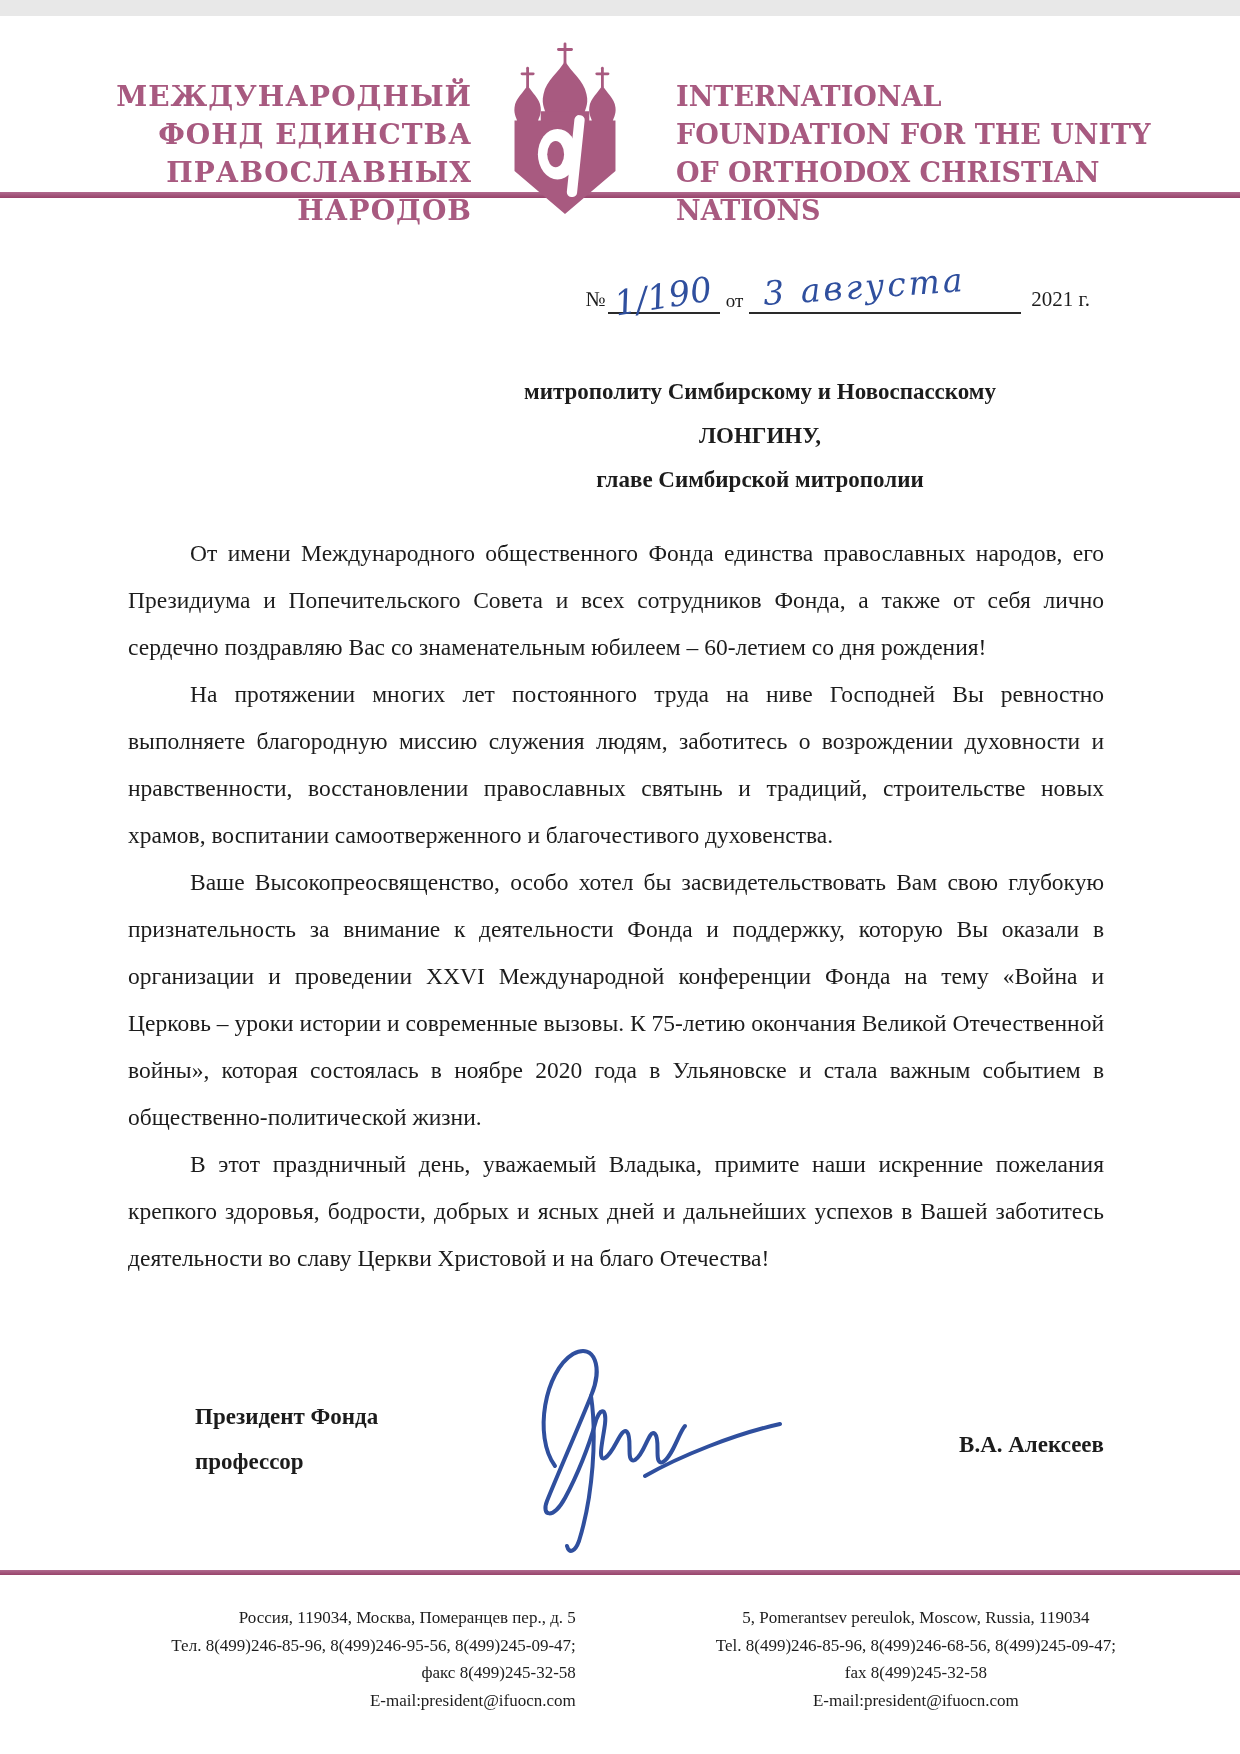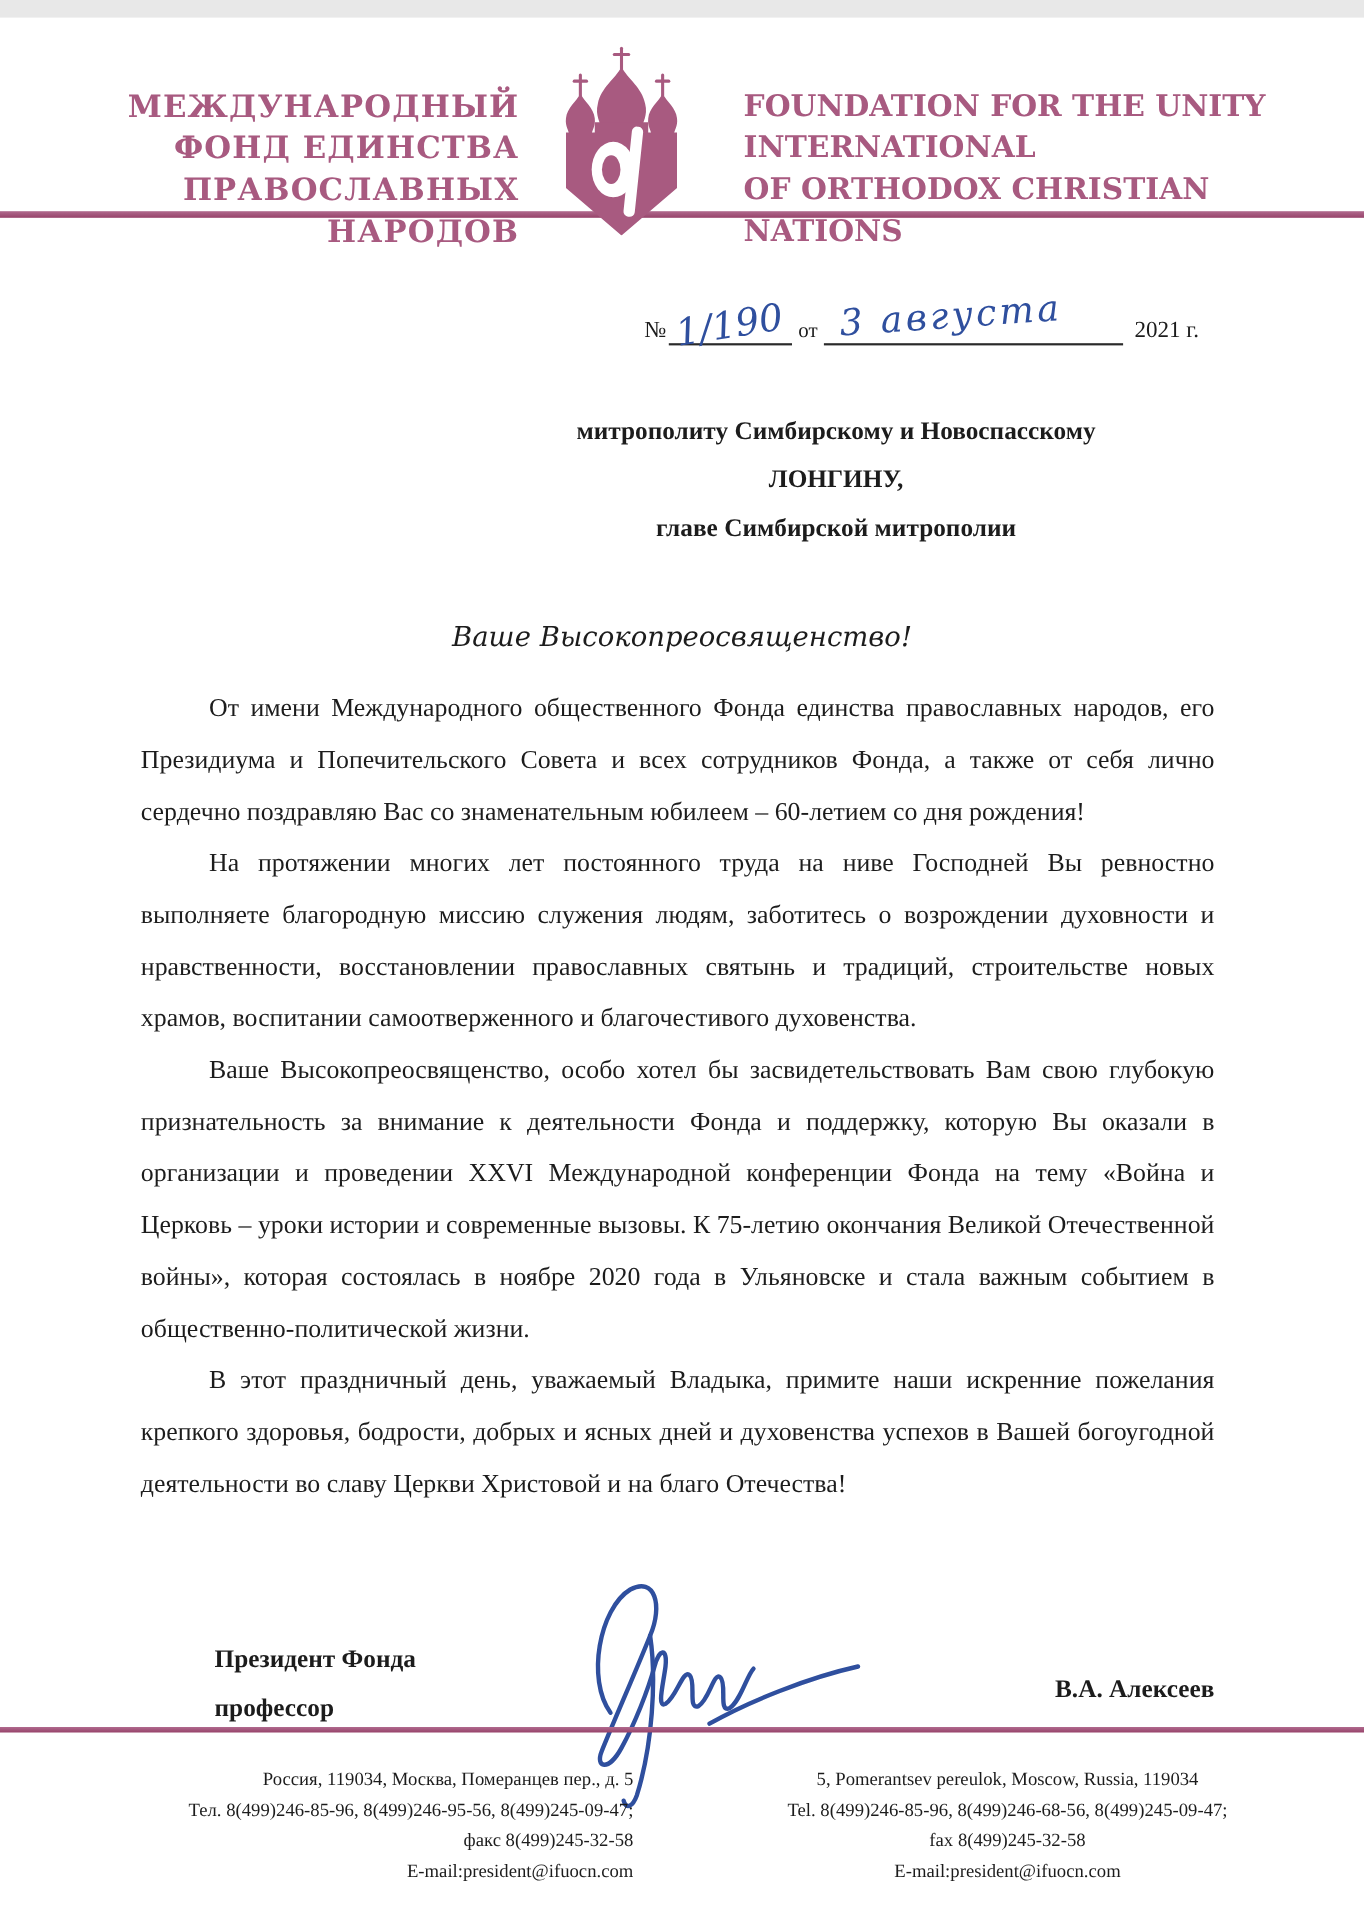--- a/index.html
+++ b/index.html
@@ -191,22 +191,22 @@
         </g>
 
         <g>
           <ellipse cx="62" cy="110" rx="21" ry="27" fill="#ffffff"></ellipse>
           <rect x="76" y="68" width="11" height="88" rx="5" fill="#ffffff" transform="rotate(6 81 112)"></rect>
           <ellipse cx="60" cy="110" rx="9" ry="14" fill="#a85a80"></ellipse>
         </g>
       </svg>
     </div>
     <div class="org-en">
+      <div>INTERNATIONAL</div>
       <div>FOUNDATION FOR THE UNITY</div>
-      <div>INTERNATIONAL</div>
       <div>OF ORTHODOX CHRISTIAN NATIONS</div>
     </div>
   </div>
   <div class="header-rule"></div>
 
   <div class="ref-line">
     <span class="ref-no">№</span>
     <span class="u-short">
       <span class="hand hand-number">1/190</span>
     </span>
@@ -216,27 +216,26 @@
     </span>
     <span class="ref-year">2021 г.</span>
   </div>
 
   <div class="recipient">
     <div>митрополиту Симбирскому и Новоспасскому</div>
     <div>ЛОНГИНУ,</div>
     <div>главе Симбирской митрополии</div>
   </div>
 
-  <div class="salutation">Ваше Высокопреосвященство!</div>
 
   <div class="body-text">
     <p>От имени Международного общественного Фонда единства православных народов, его Президиума и Попечительского Совета и всех сотрудников Фонда, а также от себя лично сердечно поздравляю Вас со знаменательным юбилеем – 60-летием со дня рождения!</p>
     <p>На протяжении многих лет постоянного труда на ниве Господней Вы ревностно выполняете благородную миссию служения людям, заботитесь о возрождении духовности и нравственности, восстановлении православных святынь и традиций, строительстве новых храмов, воспитании самоотверженного и благочестивого духовенства.</p>
     <p>Ваше Высокопреосвященство, особо хотел бы засвидетельствовать Вам свою глубокую признательность за внимание к деятельности Фонда и поддержку, которую Вы оказали в организации и проведении XXVI Международной конференции Фонда на тему «Война и Церковь – уроки истории и современные вызовы. К 75-летию окончания Великой Отечественной войны», которая состоялась в ноябре 2020 года в Ульяновске и стала важным событием в общественно-политической жизни.</p>
-    <p>В этот праздничный день, уважаемый Владыка, примите наши искренние пожелания крепкого здоровья, бодрости, добрых и ясных дней и духовенства успехов в Вашей богоугодной деятельности во славу Церкви Христовой и на благо Отечества!</p>
+    <p>В этот праздничный день, уважаемый Владыка, примите наши искренние пожелания крепкого здоровья, бодрости, добрых и ясных дней и дальнейших успехов в Вашей заботитесь деятельности во славу Церкви Христовой и на благо Отечества!</p>
   </div>
 
   <div class="sign-block">
     <div class="sign-titles">
       <div>Президент Фонда</div>
       <div>профессор</div>
     </div>
     <svg class="sign-svg" width="310" height="240" viewBox="0 0 310 240">
       <g fill="none" stroke="#2f4f9e" stroke-width="4" stroke-linecap="round">
         <path d="M60,150 C38,120 50,55 78,38 C100,26 108,52 96,80 C84,110 62,160 52,185 C46,200 58,204 70,182 C82,160 94,130 100,108 C104,92 112,90 110,108 C108,124 102,146 110,142 C120,136 126,110 132,116 C138,122 130,148 140,144 C150,138 154,112 160,118 C166,124 158,150 168,146 C178,140 184,116 190,110"></path>

